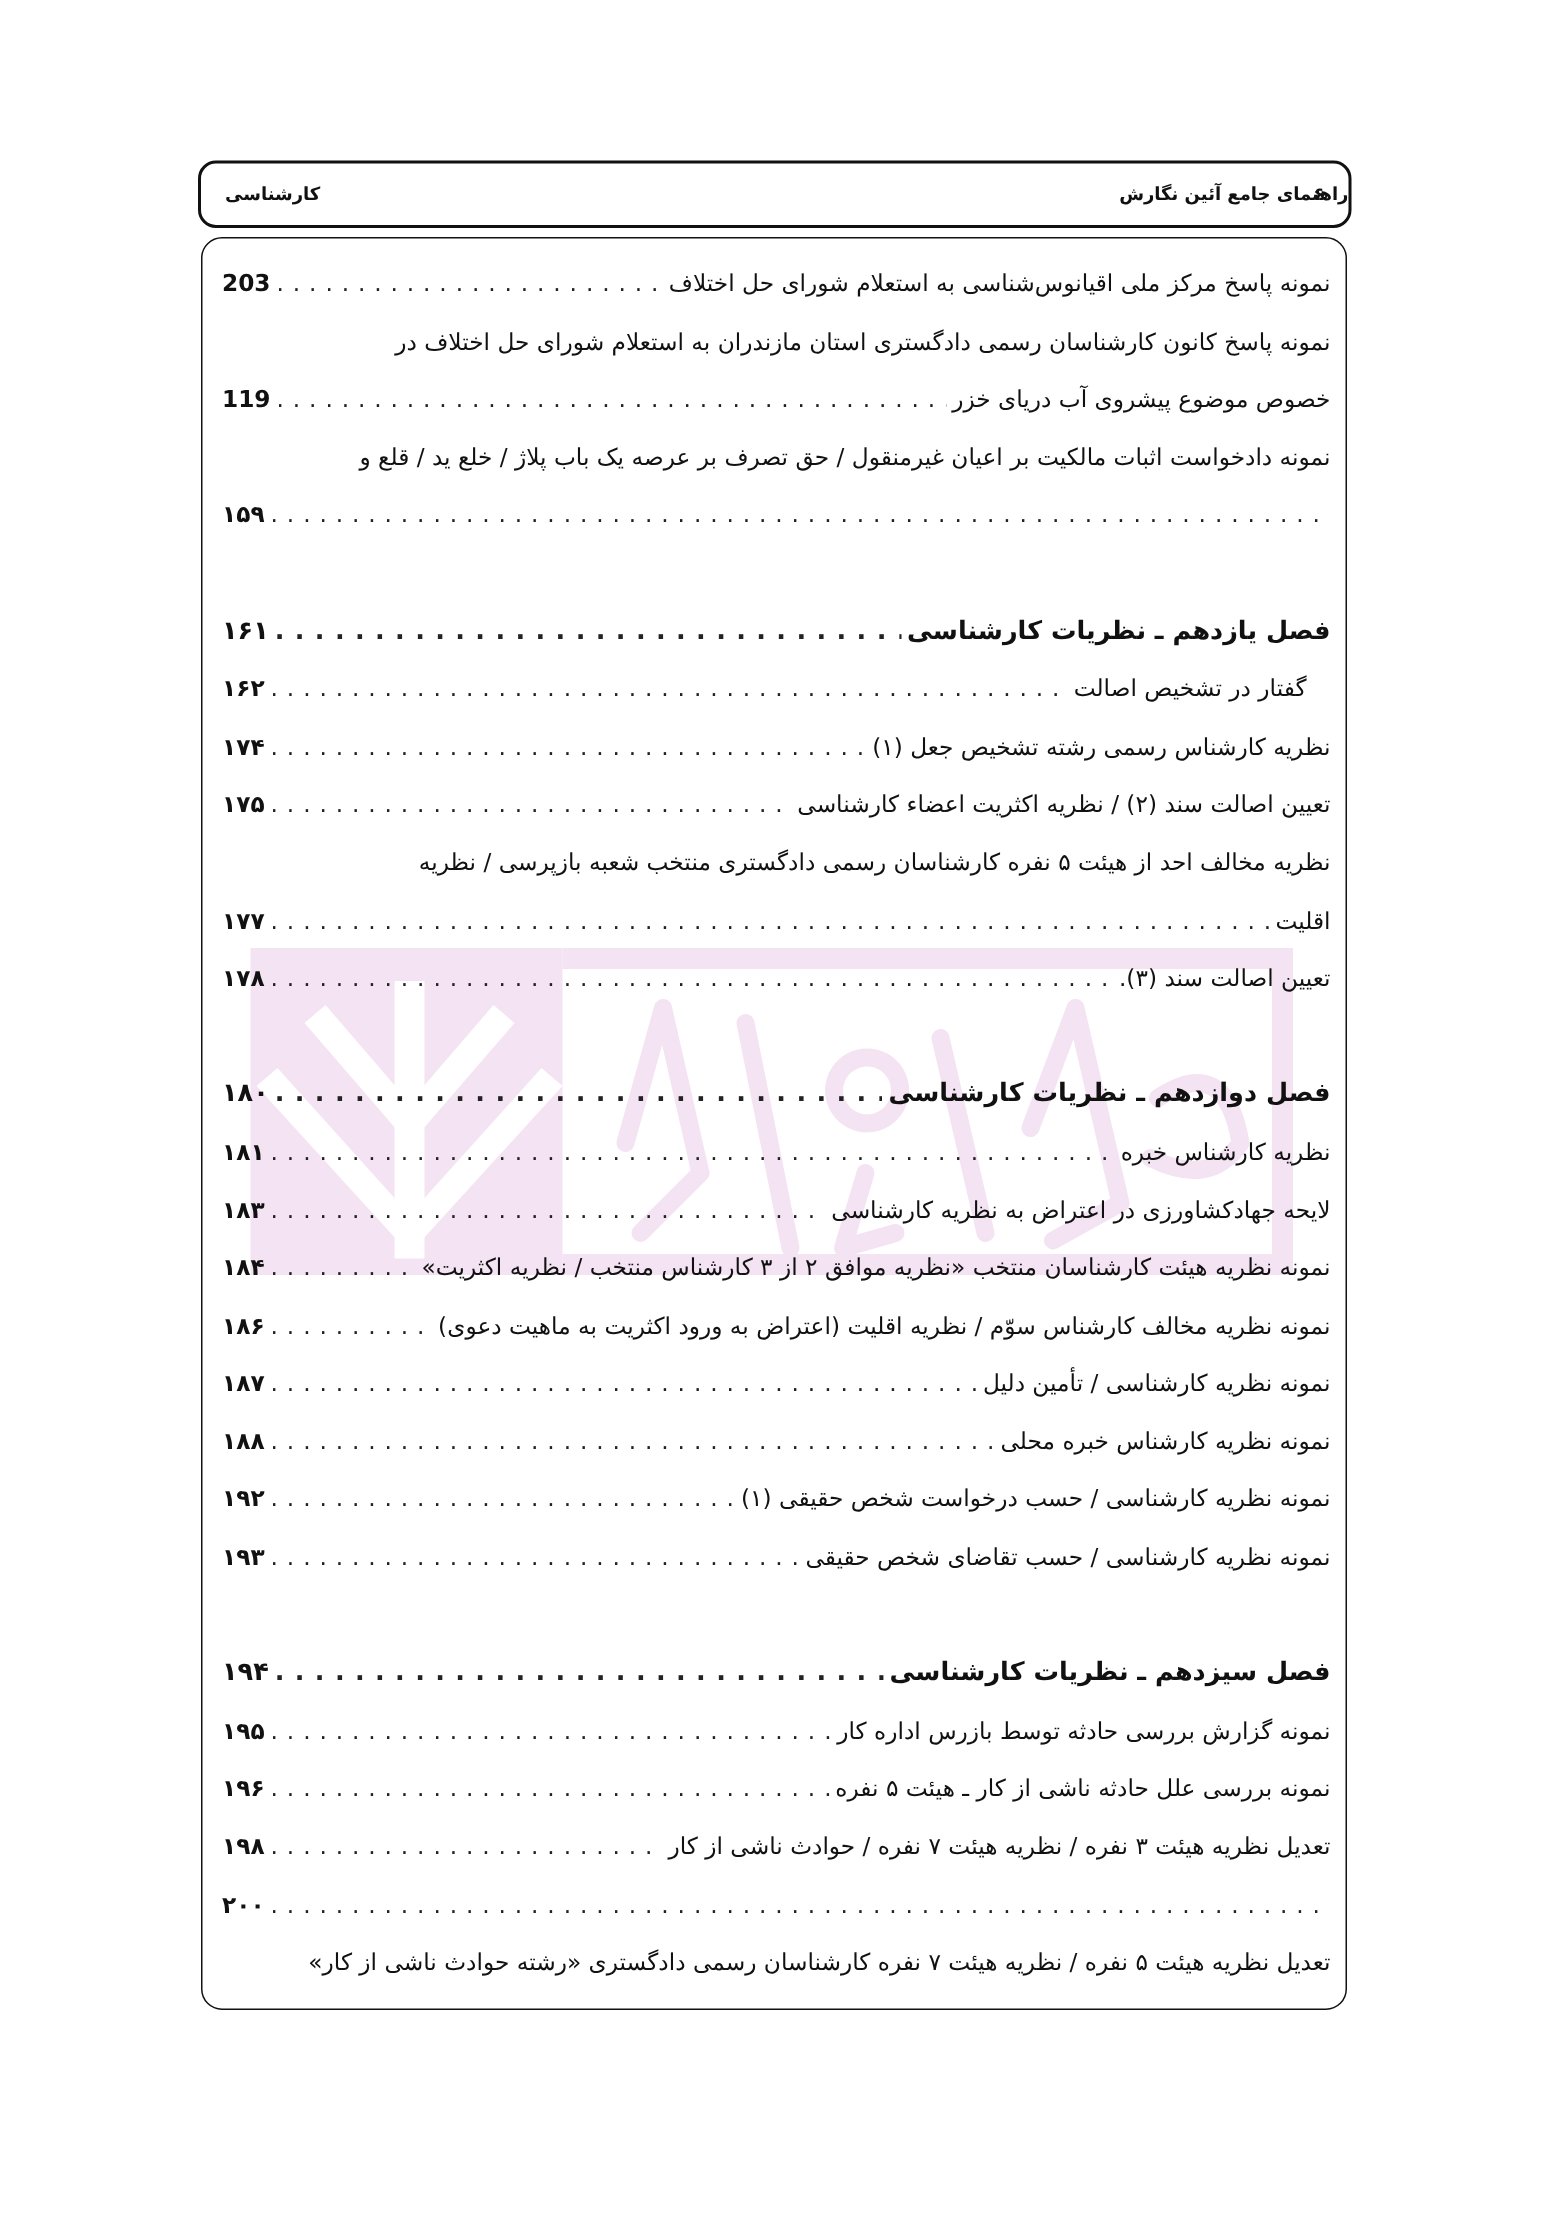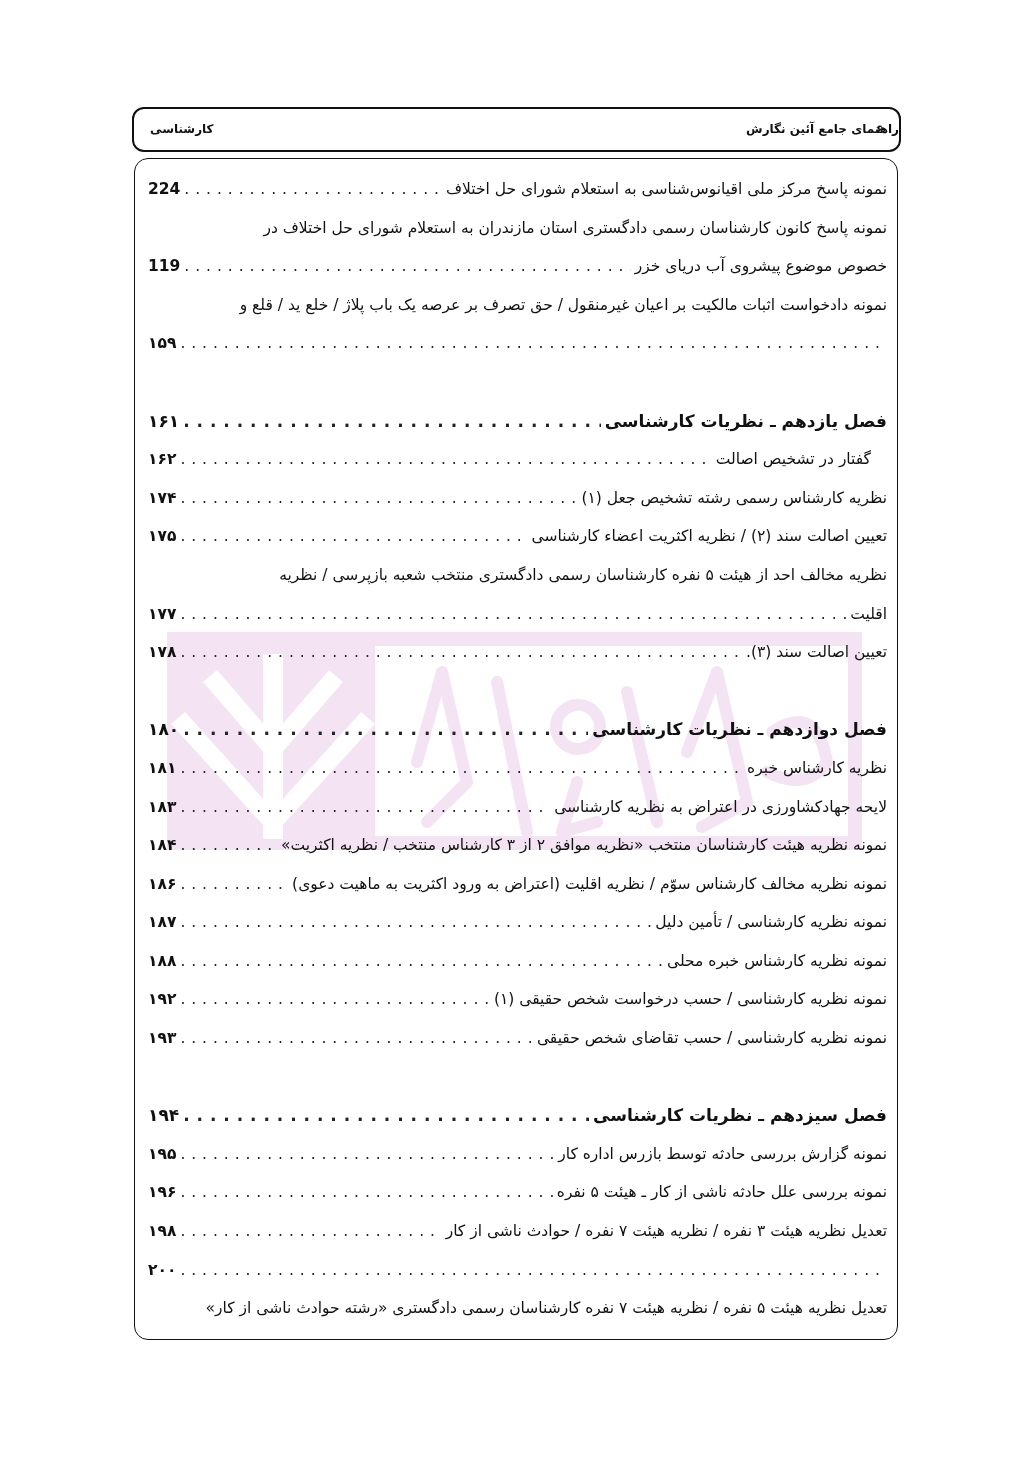--- a/index.html
+++ b/index.html
@@ -145,21 +145,21 @@
       <path d="M605 100 Q650 70 660 130 Q640 160 600 140"></path>
     </g>
   </svg>
 </div>
 
 <div class="toc">
 
   <div class="row">
     <span class="t">نمونه پاسخ مرکز ملی اقیانوس‌شناسی به استعلام شورای حل اختلاف</span>
     <span class="dots"></span>
-    <span class="pg">224</span>
+    <span class="pg">203</span>
   </div>
   <div class="row full">
     <span class="t">نمونه پاسخ کانون کارشناسان رسمی دادگستری استان مازندران به استعلام شورای حل اختلاف در</span>
   </div>
   <div class="row">
     <span class="t">خصوص موضوع پیشروی آب دریای خزر</span>
     <span class="dots"></span>
     <span class="pg">119</span>
   </div>
   <div class="row full">

